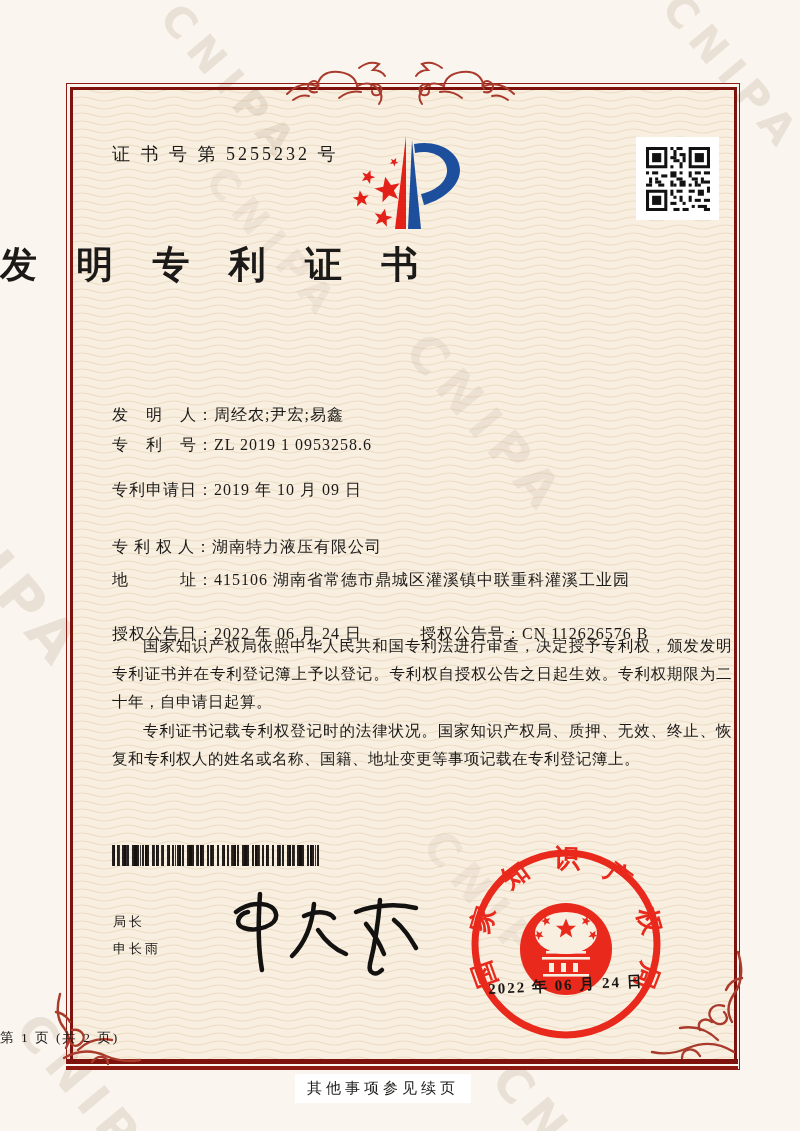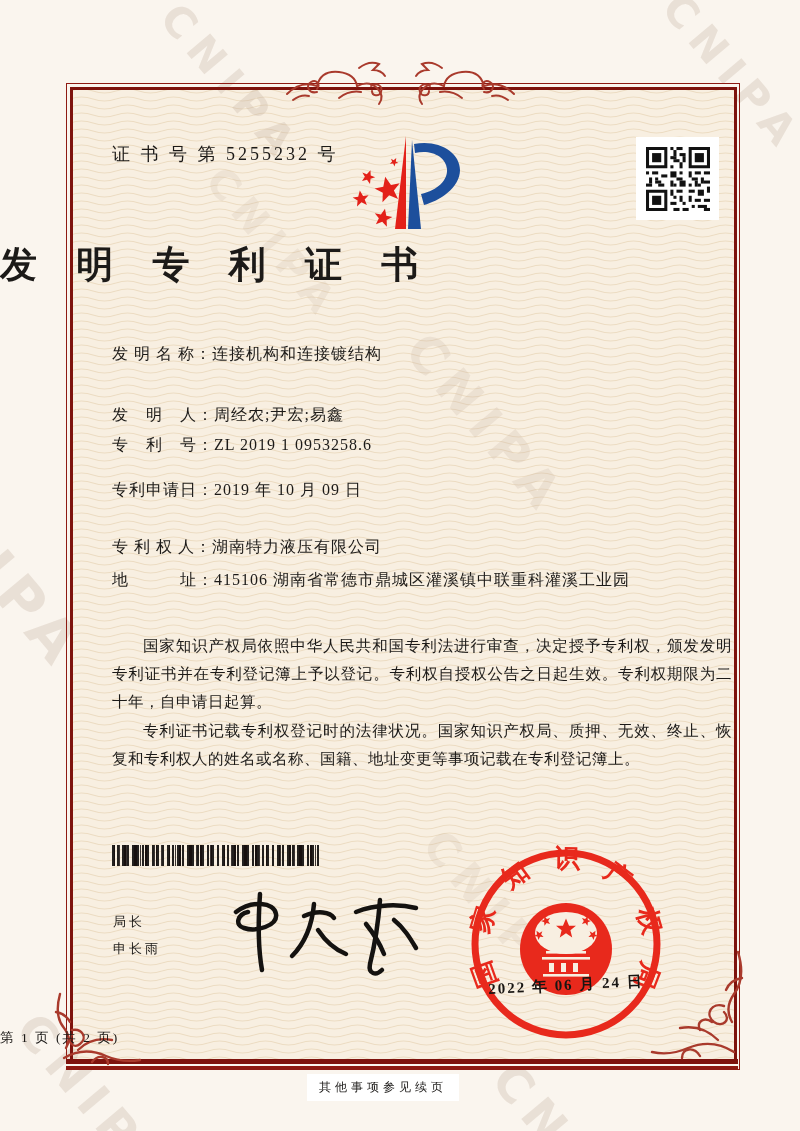--- a/index.html
+++ b/index.html
@@ -45,21 +45,21 @@
        repeating-linear-gradient(90deg,#17100f 0 3px,rgba(0,0,0,0) 3px 11px),
        repeating-linear-gradient(90deg,#3a3331 0 1px,rgba(0,0,0,0) 1px 7px);}
   .signer{position:absolute;left:113px;top:908px;font-size:13px;letter-spacing:3px;z-index:4;line-height:2.1;}
   .sig-script{position:absolute;left:218px;top:882px;z-index:4;}
   .seal{position:absolute;left:467px;top:845px;width:198px;height:198px;z-index:5;}
   .seal-date{position:absolute;left:0;right:0;top:131px;text-align:center;font-size:15px;
              font-weight:bold;color:#181512;letter-spacing:2px;transform:rotate(-3deg);z-index:6;}
   .page-num{position:absolute;left:0;right:0;top:1029px;font-size:13.5px;
             letter-spacing:2px;z-index:4;}
   .cont-note{position:absolute;left:383px;top:1074px;transform:translateX(-50%);
-             background:#ffffff;padding:5px 12px;font-size:12px;letter-spacing:4px;z-index:4;white-space:nowrap;}
+             background:#ffffff;padding:5px 12px;font-size:15px;letter-spacing:4px;z-index:4;white-space:nowrap;}
 </style>
 </head>
 <body>
 
 <div class="page">
 
   <svg class="guilloche" width="667" height="980">
     <defs>
       <pattern id="wave" width="46" height="8" patternUnits="userSpaceOnUse">
         <path d="M0,4 Q11.5,0 23,4 T46,4" fill="none" stroke="#ecdcc2" stroke-width="1.1"></path>
@@ -199,37 +199,40 @@
         <rect x="51" y="57" width="9" height="3"></rect>
           <rect x="27" y="60" width="6" height="3"></rect>
         <rect x="36" y="60" width="6" height="3"></rect>
           <rect x="57" y="60" width="6" height="3"></rect>
       </g>
     </svg>
   </div>
 
   <div class="title">发 明 专 利 证 书</div>
 
-  <div class="frow" style="top:344px;">
-    <span class="lab">发 明 名 称：</span><span class="val">连接机构和连接镀结构</span>
-  </div>
   <div class="frow" style="top:390px;margin-top:15px;">
     <span class="lab">发　明　人：</span><span class="val">周经农;尹宏;易鑫</span>
   </div>
   <div class="frow" style="top:435px;">
     <span class="lab">专　利　号：</span><span class="val">ZL 2019 1 0953258.6</span>
   </div>
   <div class="frow" style="top:480px;">
     <span class="lab">专利申请日：</span><span class="val">2019 年 10 月 09 日</span>
   </div>
   <div class="frow" style="top:525px;margin-top:12px;">
     <span class="lab">专 利 权 人：</span><span class="val">湖南特力液压有限公司</span>
   </div>
   <div class="frow" style="top:570px;">
     <span class="lab">地　　　址：</span><span class="val">415106 湖南省常德市鼎城区灌溪镇中联重科灌溪工业园</span>
+  </div>
+  <div class="frow" style="top:624px;">
+    <span class="lab">授权公告日：</span><span class="val">2022 年 06 月 24 日</span>
+    <span class="pair2">
+      <span class="lab">授权公告号：</span><span class="val">CN 112626576 B</span>
+    </span>
   </div>
 
   <div class="paras">
     <p>国家知识产权局依照中华人民共和国专利法进行审查，决定授予专利权，颁发发明专利证书并在专利登记簿上予以登记。专利权自授权公告之日起生效。专利权期限为二十年，自申请日起算。</p>
     <p>专利证书记载专利权登记时的法律状况。国家知识产权局、质押、无效、终止、恢复和专利权人的姓名或名称、国籍、地址变更等事项记载在专利登记簿上。</p>
   </div>
 
   <div class="barcode"></div>
 
   <div class="signer">

